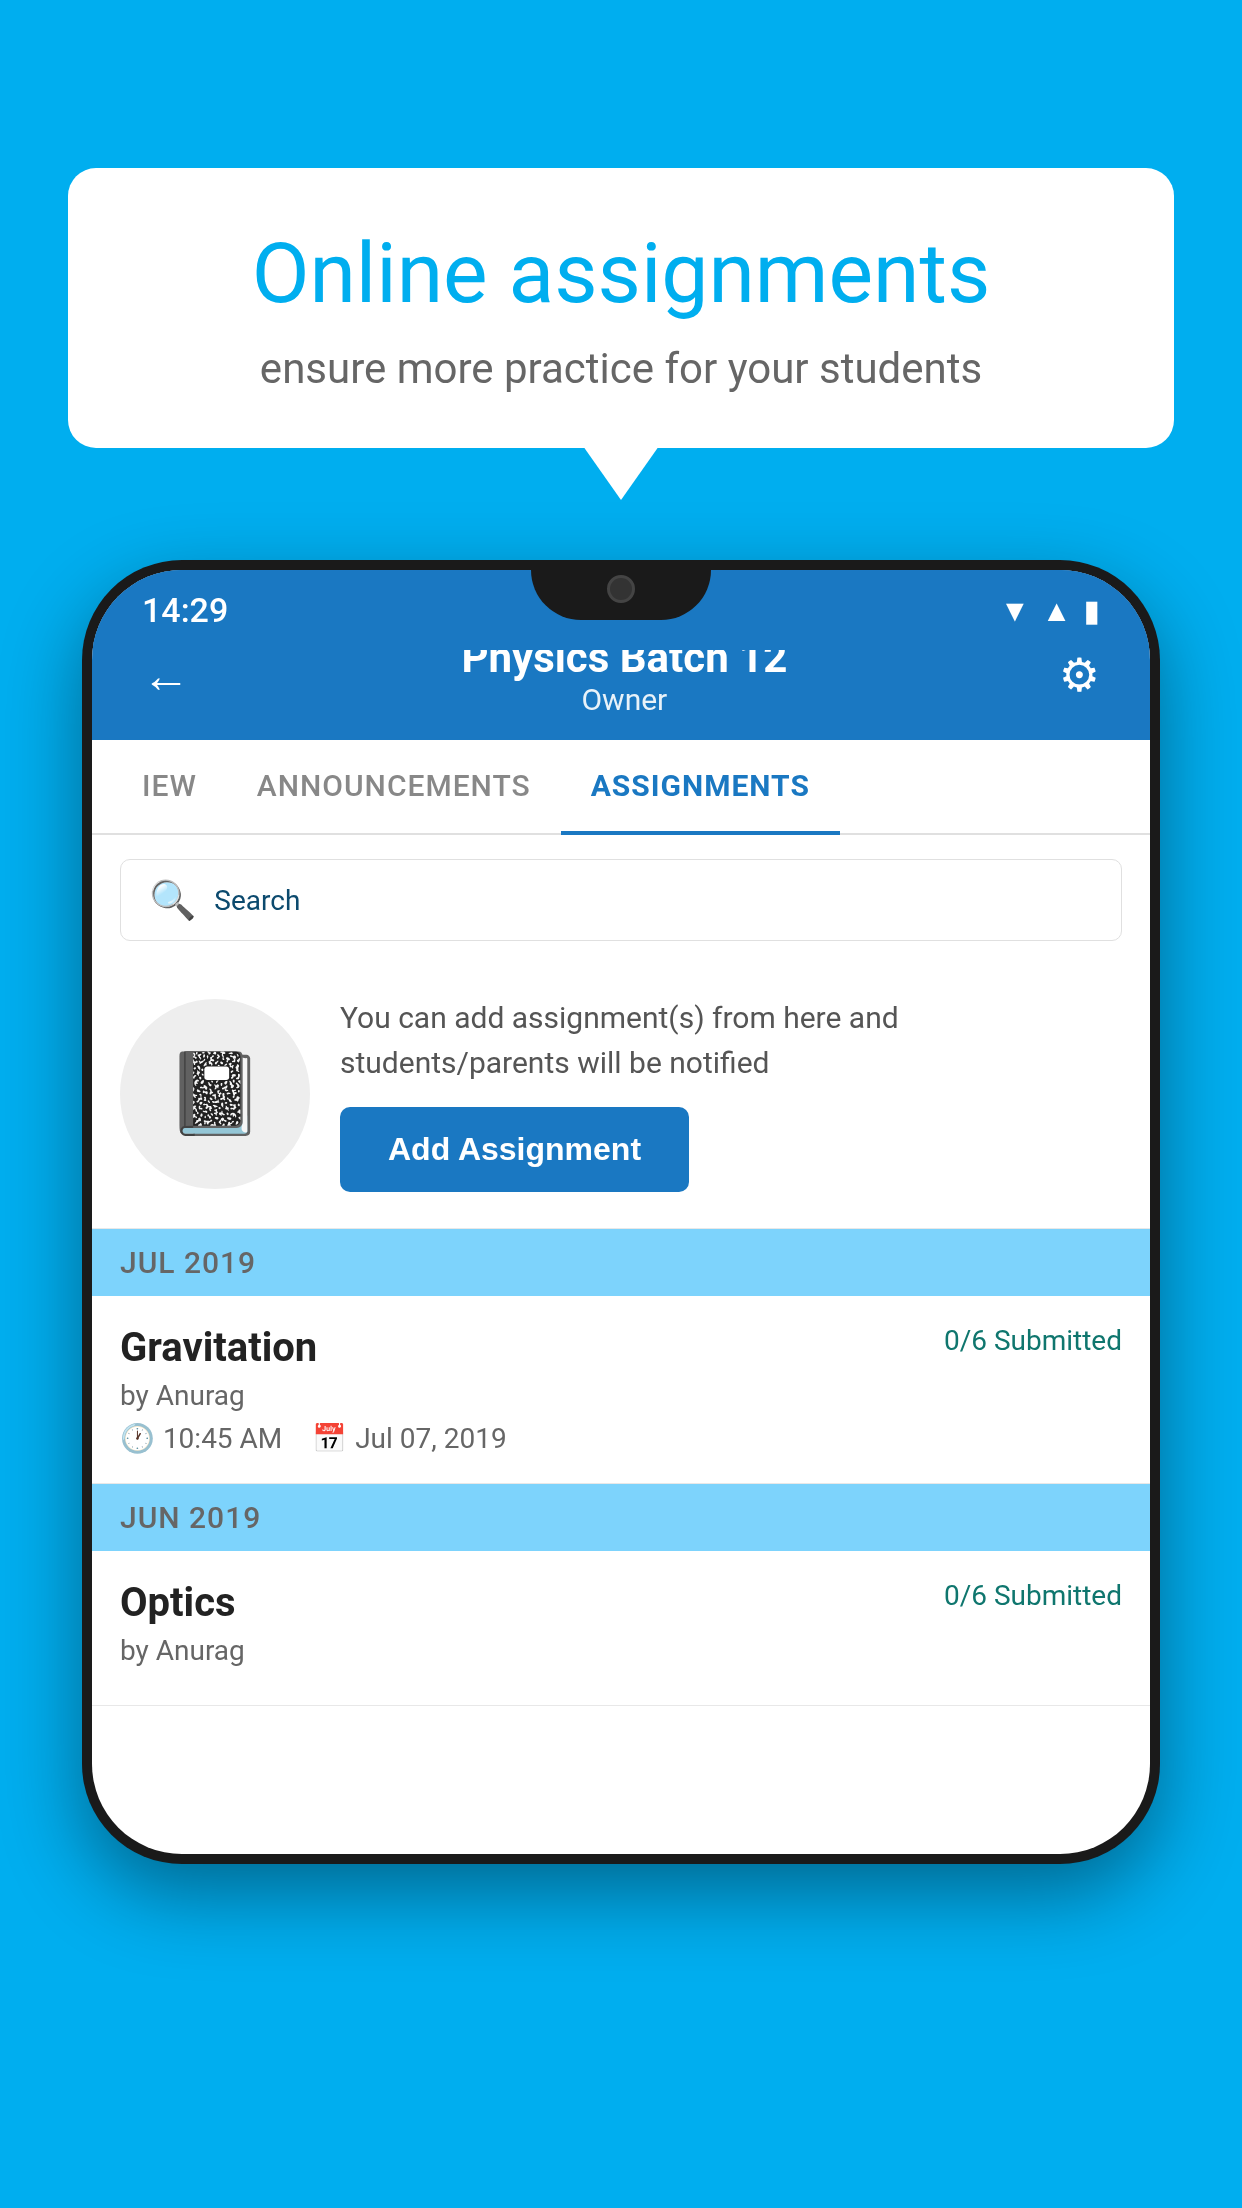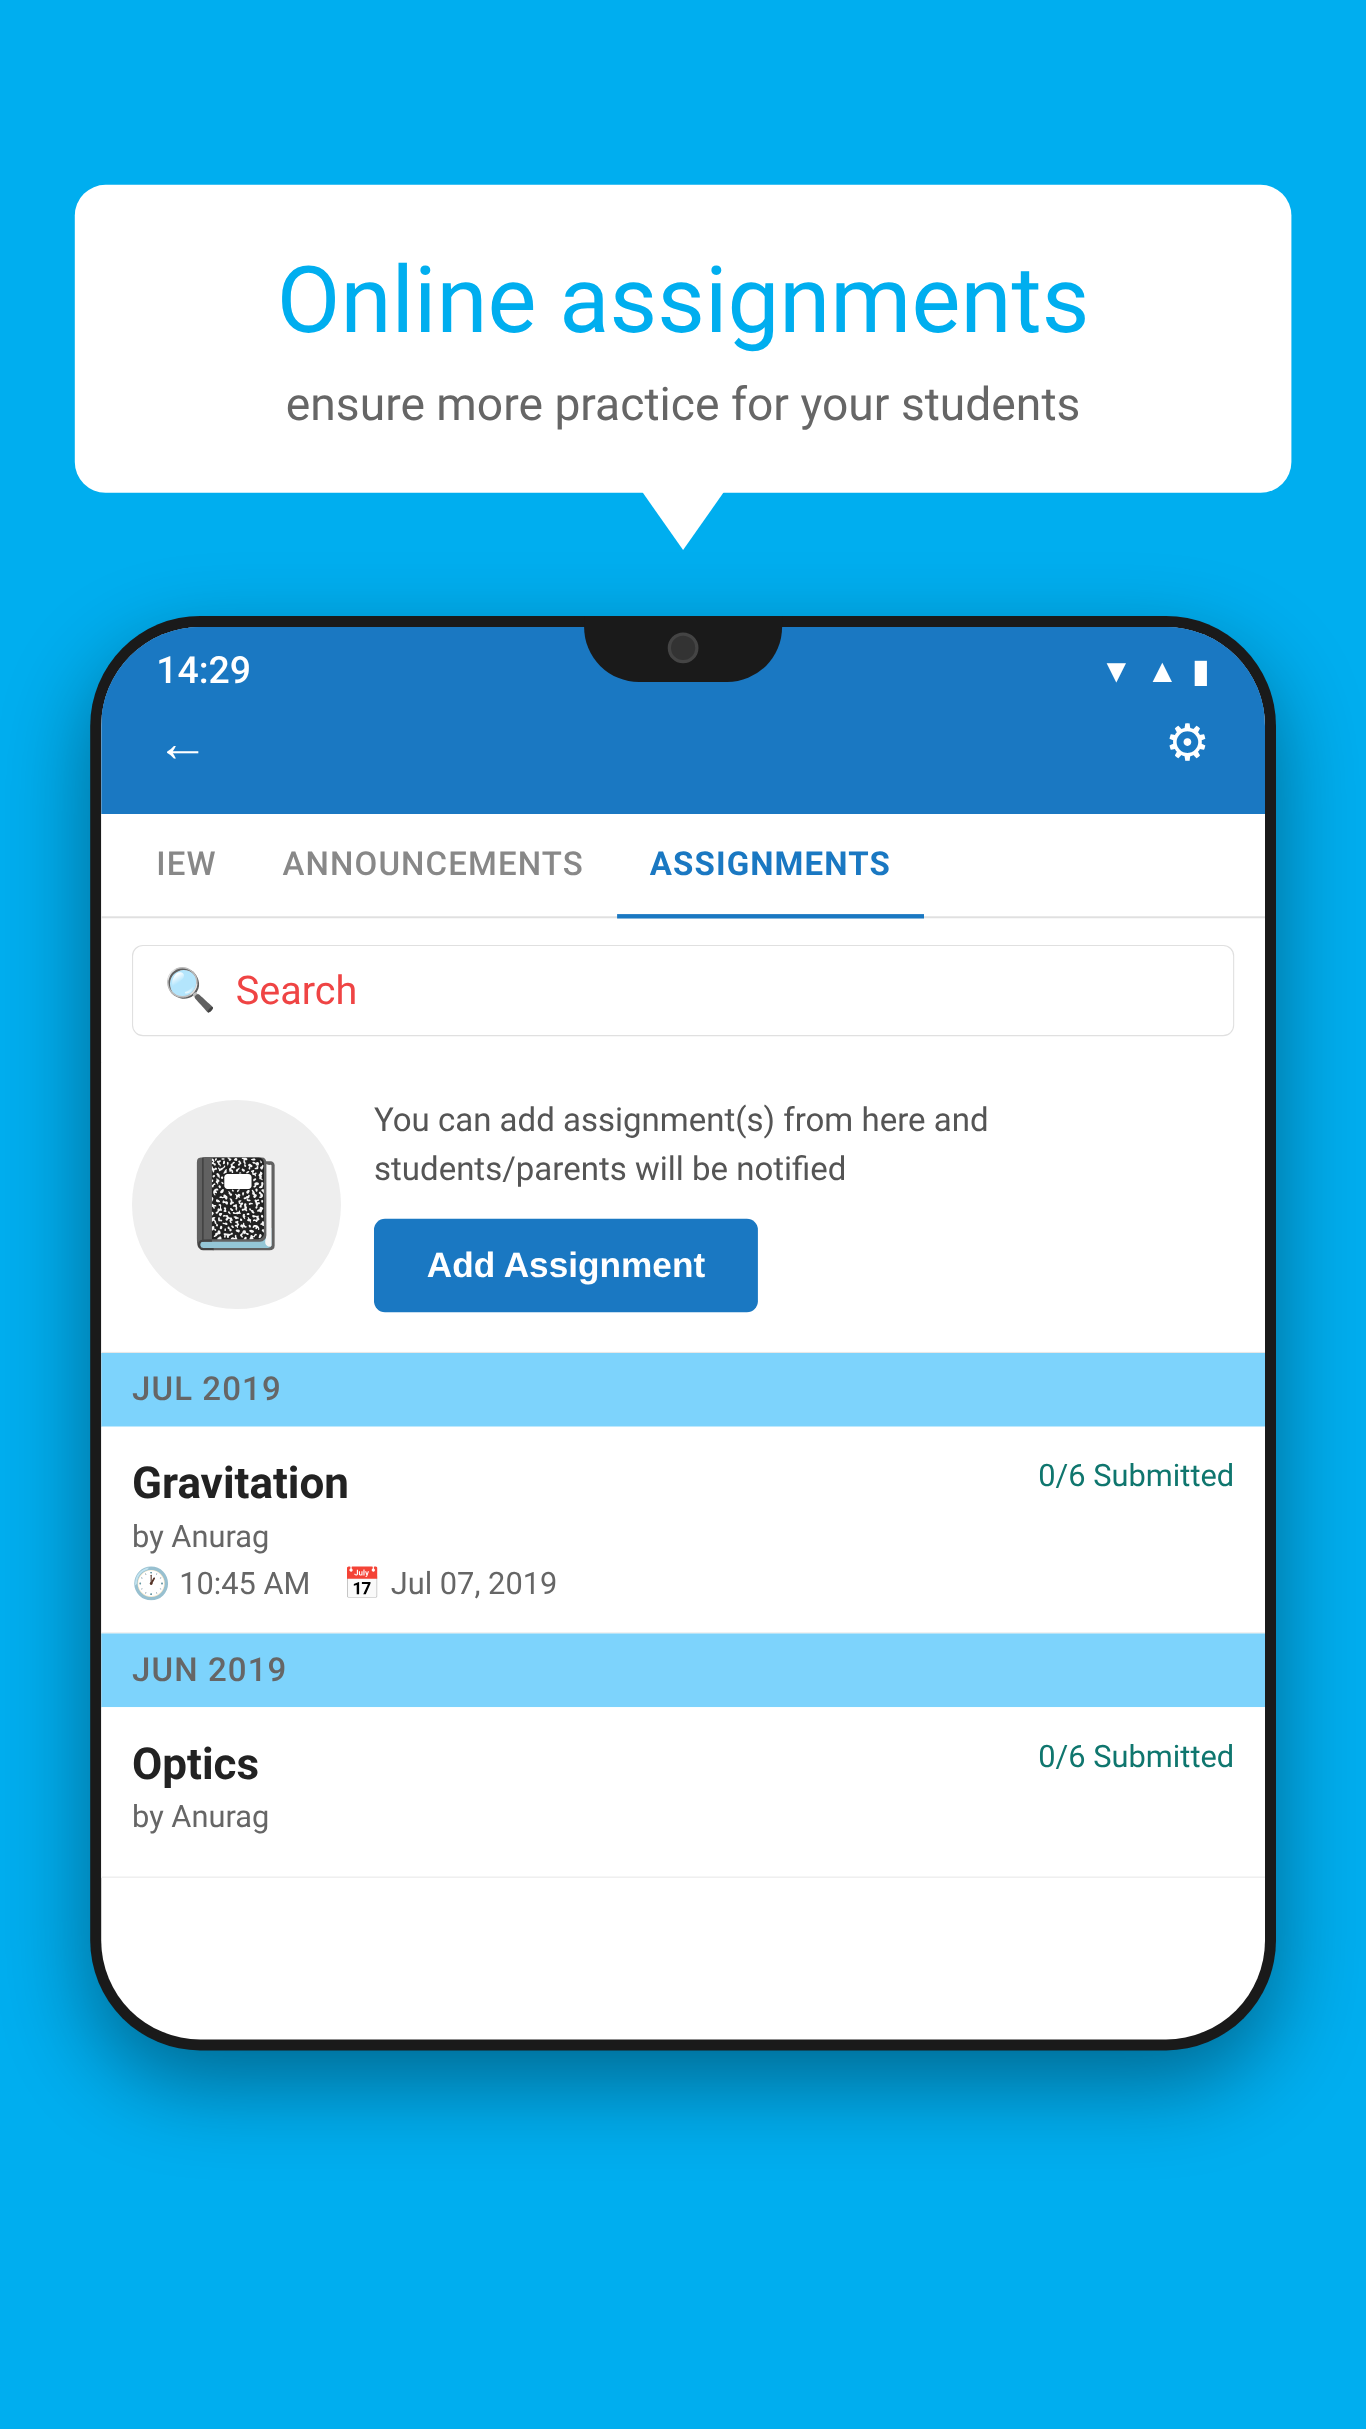--- a/index.html
+++ b/index.html
@@ -202,22 +202,22 @@
       align-items: center;
       padding: 18px 28px;
       background: white;
     }
     .search-icon-wrap {
       color: #aaa;
       font-size: 38px;
       margin-right: 18px;
     }
     .search-input-text {
-      font-size: 36px;
-      color: #ef4444;
+      font-size: 28px;
+      color: #0c4a6e;
       text-align: center;
     }
 
     
     .add-assignment-promo {
       display: flex;
       align-items: center;
       padding: 30px 28px 36px;
       background: white;
       border-bottom: 1px solid #e8e8e8;
@@ -330,20 +330,24 @@
         <span class="status-time">14:29</span>
         <div class="status-icons">
           <span class="status-icon">▼</span>
           <span class="status-icon">▲</span>
           <span class="status-icon">▮</span>
         </div>
       </div>
 
       <div class="app-header">
         <span class="header-back">←</span>
+        <div class="header-title-area">
+          <div class="header-title">Physics Batch 12</div>
+          <div class="header-subtitle">Owner</div>
+        </div>
         <span class="header-settings">⚙</span>
       </div>
 
       <div class="tabs-bar">
         <div class="tab-item">IEW</div>
         <div class="tab-item">ANNOUNCEMENTS</div>
         <div class="tab-item active">ASSIGNMENTS</div>
       </div>
 
       <div class="search-container">

